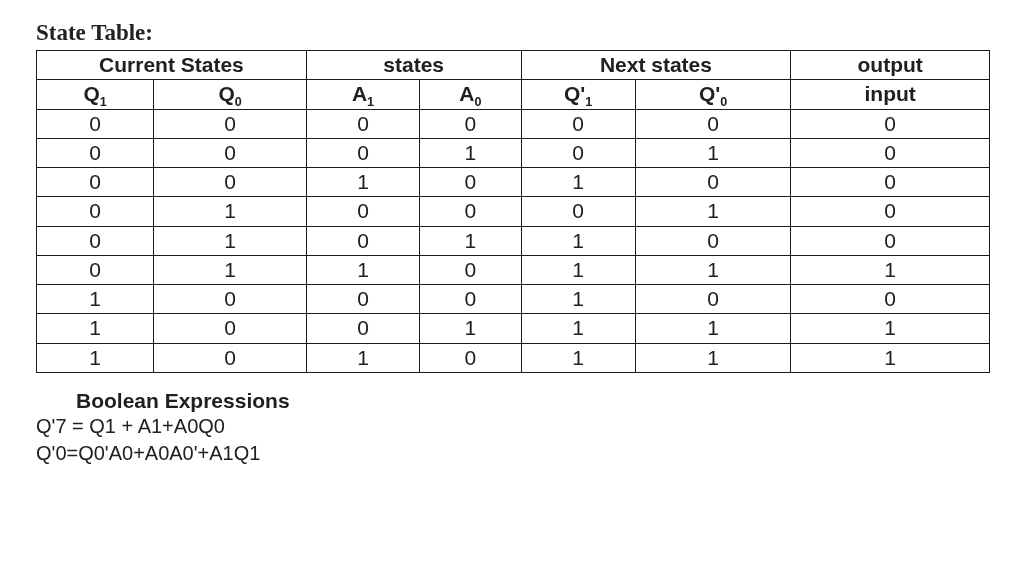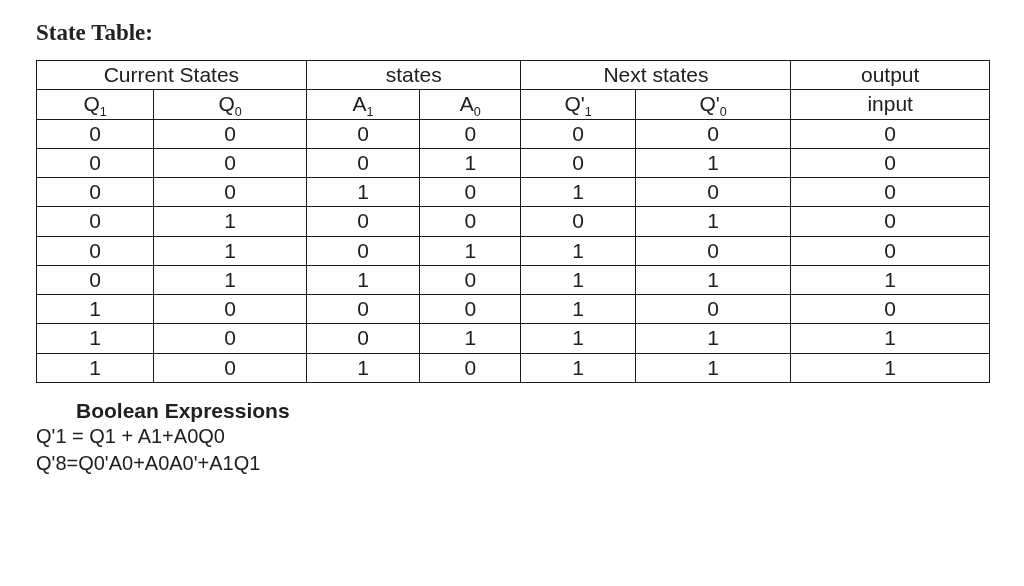--- a/index.html
+++ b/index.html
@@ -10,41 +10,41 @@
     color: #202020;
     font-size: 21px;
   }
   .page {
     padding: 20px 36px;
     width: 1024px;
     box-sizing: border-box;
   }
   .title {
     font-weight: bold;
-    margin-bottom: 14px;
+    margin-bottom: 4px;
     font-family: Georgia, "Times New Roman", serif;
     font-size: 23px;
     color: #222;
   }
   table.state-table {
     border-collapse: collapse;
     width: 954px;
     table-layout: fixed;
   }
   table.state-table th,
   table.state-table td {
     border: 1.5px solid #1a1a1a;
     text-align: center;
     padding: 1px 4px 1px 4px;
     font-weight: normal;
     font-size: 21px;
     line-height: 1.25;
   }
   table.state-table th {
-    font-weight: normal;
+    font-weight: bold;
   }
   
   .ssub {
     vertical-align: sub;
     font-size: 0.60em;
     line-height: 0;
   }
   .sub-heading {
     font-weight: bold;
     font-size: 21px;
@@ -170,17 +170,17 @@
         <td>0</td>
         <td>1</td>
         <td>1</td>
         <td>1</td>
       </tr>
     </tbody>
   </table>
 
   <div class="sub-heading">Boolean Expressions</div>
   <div class="exprs">
-    <div>Q'1 = Q1 + A1+A0Q0</div>
-    <div>Q'8=Q0'A0+A0A0'+A1Q1</div>
+    <div>Q'7 = Q1 + A1+A0Q0</div>
+    <div>Q'0=Q0'A0+A0A0'+A1Q1</div>
   </div>
 
 </div>
 
 </body></html>

